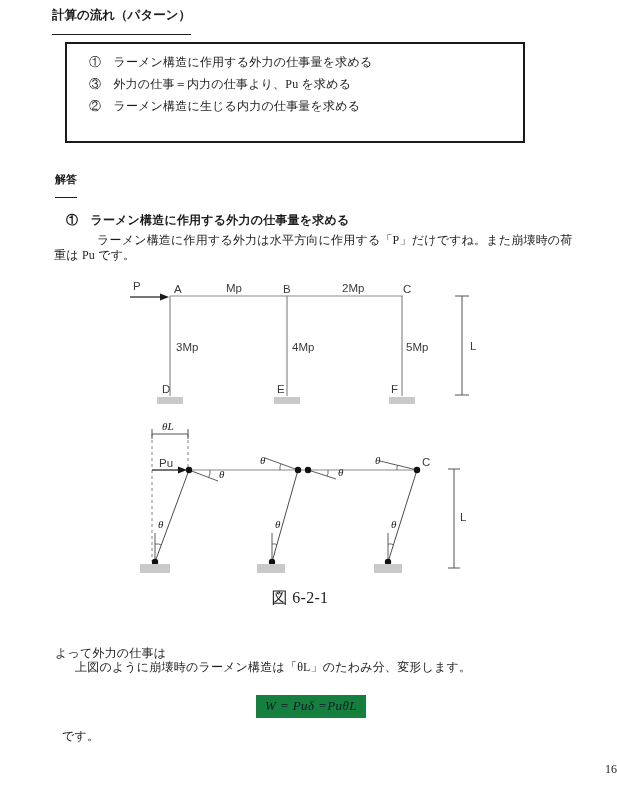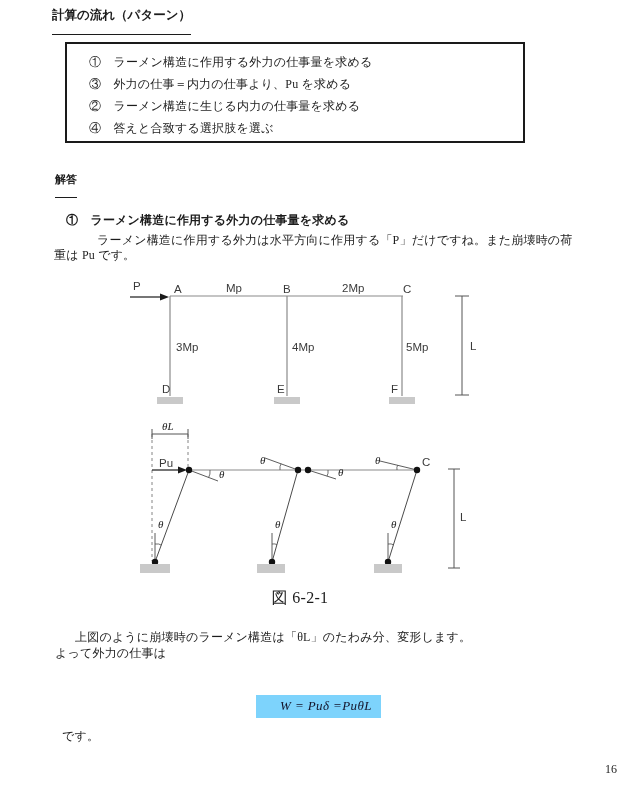--- a/index.html
+++ b/index.html
@@ -24,39 +24,38 @@
   #step1-title{left:66px;top:213px}
   #para1-l1{left:97px;top:233px}
   #para1-l2{left:54px;top:248px}
 
   #diagram1{left:120px;top:278px}
   #diagram2{left:130px;top:420px}
   svg text{font-family:"Liberation Sans","DejaVu Sans",sans-serif;font-size:11.5px;fill:#3a3a3a}
   svg text.math{font-family:"Liberation Serif","DejaVu Serif",serif;font-style:italic;font-size:11px;fill:#222}
 
   #fig-caption{left:0;top:588px;width:600px;text-align:center;font-size:16px;letter-spacing:.3px}
-  #para2{left:75px;top:630px}
+  #para2{left:75px;top:660px}
   #para3{left:55px;top:646px}
   #formula{
-    left:256px;top:695px;background:#7dd3fc;padding:3px 9px 4px 24px;
+    left:256px;top:695px;background:#15803d;padding:3px 9px 4px 9px;
     font-style:italic;font-size:13px;letter-spacing:.4px;color:#14142a;
   }
   #closing{left:62px;top:729px}
   #page-number{left:0;top:762px;width:617px;text-align:right;font-size:12px}
 </style>
 </head>
 <body>
 
 <div id="title" class="abs bold u">計算の流れ（パターン）</div>
 
 <div id="steps-box" class="abs">
   <div class="step-line">①　ラーメン構造に作用する外力の仕事量を求める</div>
   <div class="step-line">③　外力の仕事＝内力の仕事より、Pu を求める</div>
   <div class="step-line">②　ラーメン構造に生じる内力の仕事量を求める</div>
-  <div class="step-line">④　答えと合致する選択肢を選ぶ</div>
 </div>
 
 <div id="ans-head" class="abs bold u">解答</div>
 <div id="step1-title" class="abs jp bold">①　ラーメン構造に作用する外力の仕事量を求める</div>
 <div id="para1-l1" class="abs jp">ラーメン構造に作用する外力は水平方向に作用する「P」だけですね。また崩壊時の荷</div>
 <div id="para1-l2" class="abs jp">重は Pu です。</div>
 
 <svg id="diagram1" class="abs" width="365" height="132" viewBox="0 0 365 132">
   <g stroke="#8a8a8a" stroke-width="1.2" fill="none">
     <line x1="50" y1="18" x2="283" y2="18"></line>

